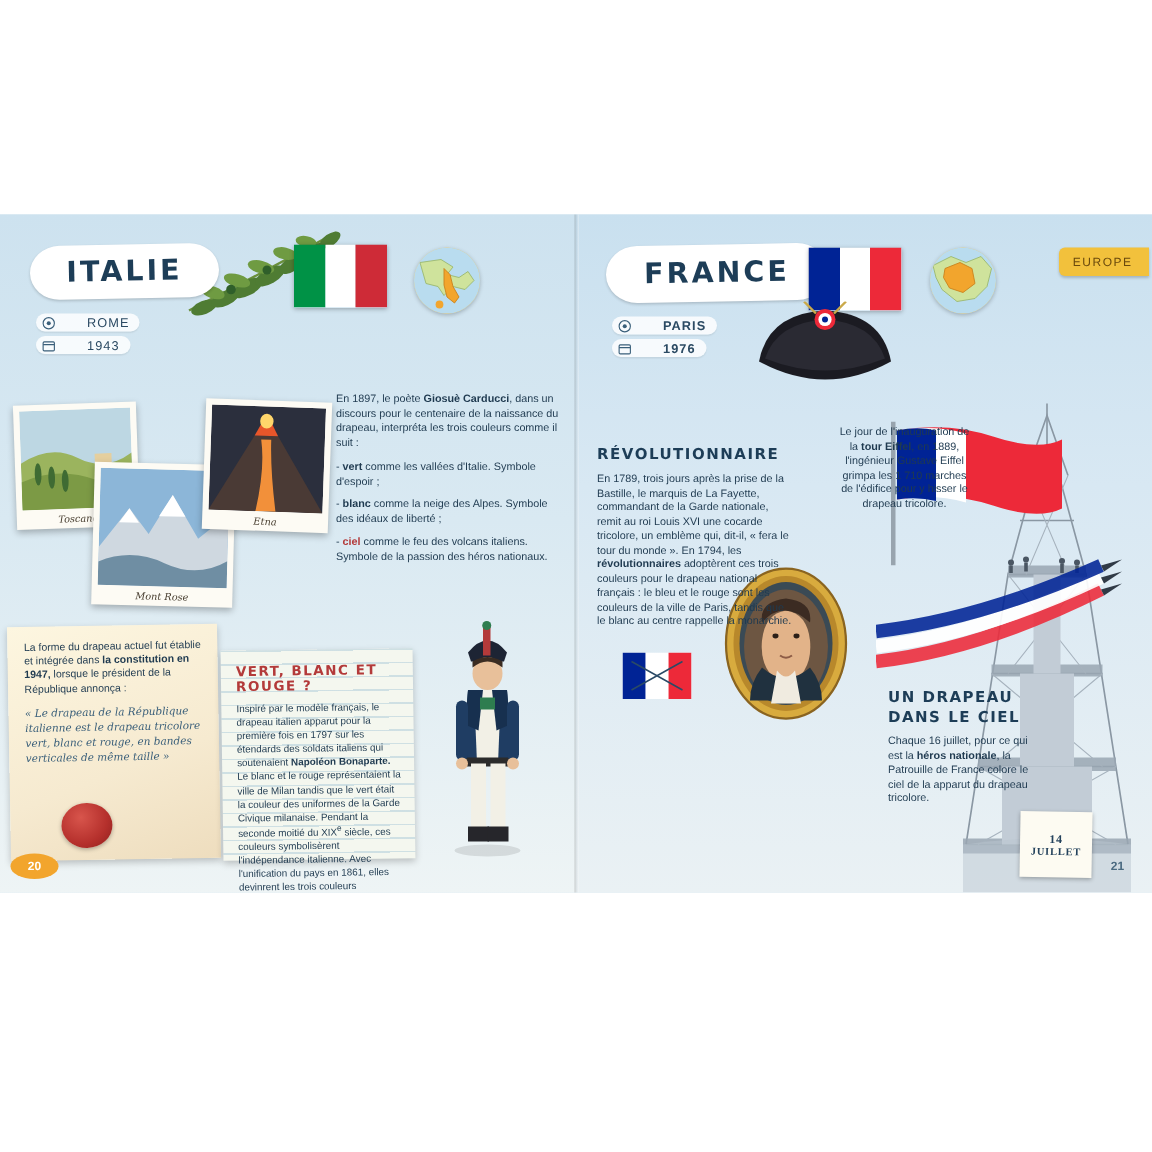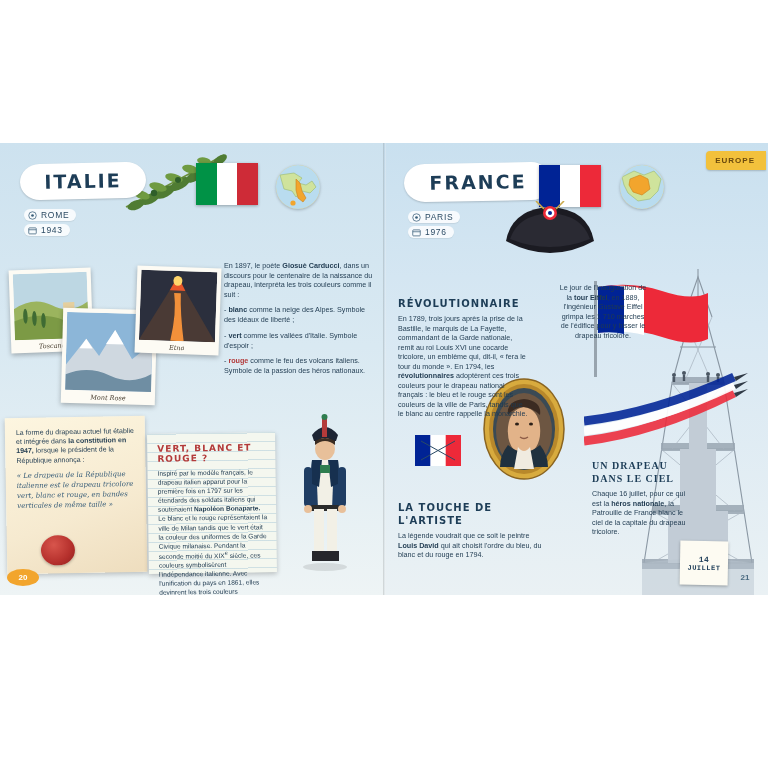--- a/index.html
+++ b/index.html
@@ -63,21 +63,21 @@
   #italy-title { left: 20px; top: 20px; width: 126px; height: 36px; transform: rotate(-1.2deg); }
   #italy-title span { font-size: 19px; }
   #france-title { left: 20px; top: 20px; width: 148px; height: 38px; transform: rotate(-1deg); }
   #france-title span { font-size: 19px; }
 
   
   .meta-row { position: absolute; font-size: 8.5px; color: #2b4a63; }
   .meta-item {
     display: flex;
     align-items: center;
-    gap: 4px;
+    gap: 21px;
     background: rgba(255,255,255,0.82);
     border-radius: 8px;
     padding: 1px 7px 1px 4px;
     margin-bottom: 3px;
     width: max-content;
     box-shadow: 0 1px 1px rgba(0,0,0,0.07);
     letter-spacing: 0.7px;
   }
   .meta-icon { width: 9px; height: 9px; display: inline-block; }
 
@@ -101,25 +101,25 @@
     background: radial-gradient(circle at 35% 32%, #f5d98e 0%, #f0c75f 55%, #e8b944 100%);
   }
   #italy-globe { left: 276px; top: 22px; width: 44px; height: 44px; }
   #france-globe { left: 236px; top: 22px; width: 44px; height: 44px; }
   .globe .sea { position: absolute; inset: 0; background: #b9dcef; }
 
   
   #europe-tab {
     position: absolute;
     right: 2px;
-    top: 8px;
+    top: 22px;
     background: #f2c13c;
     color: #6b4a0d;
     font-size: 8px;
-    font-weight: bold;
+    font-weight: normal;
     letter-spacing: 1px;
     padding: 5px 11px 5px 9px;
     border-radius: 4px 0 0 4px;
     box-shadow: 0 1px 2px rgba(0,0,0,0.2);
   }
 
   
   .polaroid {
     position: absolute;
     background: #fdfbf4;
@@ -238,21 +238,21 @@
     height: 44px;
     background: #fdfbf2;
     box-shadow: 0 1px 3px rgba(0,0,0,0.3);
     display: flex;
     flex-direction: column;
     align-items: center;
     justify-content: center;
     transform: rotate(1deg);
   }
   #ticket span {
-    font-family: Liberation Mono, monospace;
+    font-family: Liberation Serif, serif;
     font-weight: bold;
     font-size: 8px;
     color: #24425c;
     letter-spacing: 0.5px;
     text-align: right;
   }
   .olive { position: absolute; left: 120px; top: 6px; width: 110px; height: 72px; }
 </style>
 </head>
 <body>
@@ -354,28 +354,28 @@
         <path d="M26 16 L33 4 L40 16 Z" fill="#e8562a"></path>
         <path d="M30 18 Q33 34 28 57 L40 57 Q36 34 36 18 Z" fill="#f2903a"></path>
         <circle cx="33" cy="8" r="4" fill="#ffd66b"></circle>
       </svg>
       <div class="cap">Etna</div>
     </div>
 
     <div class="txt" style="left:224px; top:118px; width:150px;">
       <span>En 1897, le poète</span>
       <b>Giosuè Carducci</b><span>, dans un discours pour le centenaire de la naissance du drapeau, interpréta les trois couleurs comme il suit :</span>
+      <div style="margin-top:7px;">
+        - <b style="color:#1f3a50">vert</b><span> comme les vallées d'Italie. Symbole d'espoir ;</span>
+      </div>
       <div style="margin-top:6px;">
         - <b>blanc</b><span> comme la neige des Alpes. Symbole des idéaux de liberté ;</span>
       </div>
-      <div style="margin-top:7px;">
-        - <b style="color:#1f3a50">vert</b><span> comme les vallées d'Italie. Symbole d'espoir ;</span>
-      </div>
       <div style="margin-top:6px;">
-        - <b style="color:#b33a3a">rouge</b><span> comme le feu des volcans italiens. Symbole de la passion des héros nationaux.</span>
+        - <b style="color:#b33a3a">ciel</b><span> comme le feu des volcans italiens. Symbole de la passion des héros nationaux.</span>
       </div>
     </div>
 
     <div id="parchment">
       <div class="pad">
         <div class="txt" style="position:static; font-size:7px;">
           <span>La forme du drapeau actuel fut établie et intégrée dans</span>
           <b>la constitution en 1947,</b>
           <span>lorsque le président de la République annonça :</span>
         </div>
@@ -470,21 +470,21 @@
       <path d="M6 6 Q30 2 52 8 L52 54 Q30 48 6 52 Z" fill="#ffffff"></path>
       <path d="M6 6 Q20 3 32 6 L32 53 Q20 50 6 52 Z" fill="#002395"></path>
     </svg>
 
     <div class="title-banner" id="france-title">
       <span>FRANCE</span>
     </div>
 
     <div id="europe-tab">EUROPE</div>
 
-    <div class="meta-row" style="left:24px; top:68px;">
+    <div class="meta-row" style="left:24px; top:68px;font-weight:bold;">
       <div class="meta-item">
         <svg class="meta-icon" viewBox="0 0 12 12">
             <circle cx="6" cy="6" r="5" fill="none" stroke="#3a5f7a" stroke-width="1"></circle>
             <circle cx="6" cy="6" r="1.8" fill="#3a5f7a"></circle>
           </svg>
         <span>PARIS</span>
       </div>
       <div class="meta-item">
         <svg class="meta-icon" viewBox="0 0 12 12">
             <rect x="1" y="2.5" width="10" height="8" rx="1" fill="none" stroke="#3a5f7a" stroke-width="1"></rect>
@@ -554,28 +554,24 @@
 
     <div class="txt" style="left:14px; top:154px; width:130px;">
       <div class="heading" style="margin-bottom:4px;">RÉVOLUTIONNAIRE</div>
       <span>En 1789, trois jours après la prise de la Bastille, le marquis de La Fayette, commandant de la Garde nationale, remit au roi Louis XVI une cocarde tricolore, un emblème qui, dit-il, « fera le tour du monde ». En 1794, les </span><b>révolutionnaires</b><span> adoptèrent ces trois couleurs pour le drapeau national français : le bleu et le rouge sont les couleurs de la ville de Paris, tandis que le blanc au centre rappelle la monarchie.</span>
     </div>
 
     <div class="txt" style="left:174px; top:140px; width:90px; text-align:center;">
       <span>Le jour de l'inauguration de la </span><b>tour Eiffel</b><span>, en 1889, l'ingénieur Gustave Eiffel grimpa les 1 710 marches de l'édifice pour y hisser le drapeau tricolore.</span>
     </div>
 
-    <div class="txt" style="left:14px; top:358px; width:150px;">
-      <div class="heading" style="margin-bottom:4px;">LA TOUCHE DE L'ARTISTE</div>
-      <span>La légende voudrait que ce soit le peintre </span><b>Louis David</b><span> qui ait choisit l'ordre du bleu, du blanc et du rouge en 1794.</span>
-    </div>
 
     <div class="txt" style="left:208px; top:316px; width:96px;">
-      <div class="heading" style="margin-bottom:4px;font-family:Liberation Serif, serif;">UN DRAPEAU DANS LE CIEL</div>
-      <span>Chaque 16 juillet, pour ce qui est la </span><b>héros nationale</b><span>, la Patrouille de France blanc le ciel de la capitale du drapeau tricolore.</span>
+      <div class="heading" style="margin-bottom:4px;">UN DRAPEAU DANS LE CIEL</div>
+      <span>Chaque 16 juillet, pour ce qui est la </span><b>héros nationale</b><span>, la Patrouille de France colore le ciel de la apparut du drapeau tricolore.</span>
     </div>
 
     <div id="ticket">
       <span>14</span>
       <span style="font-size:7px">JUILLET</span>
     </div>
 
     <div class="page-num" id="pnum-right">21</div>
   </div>
 

